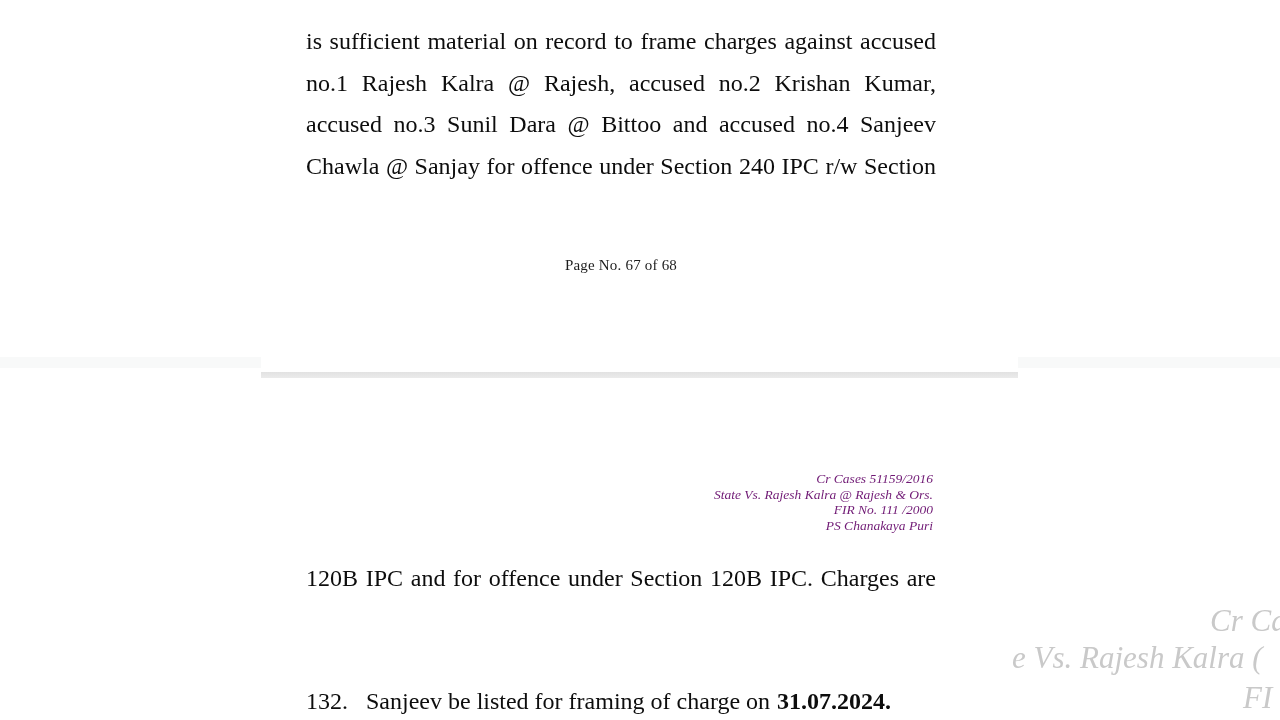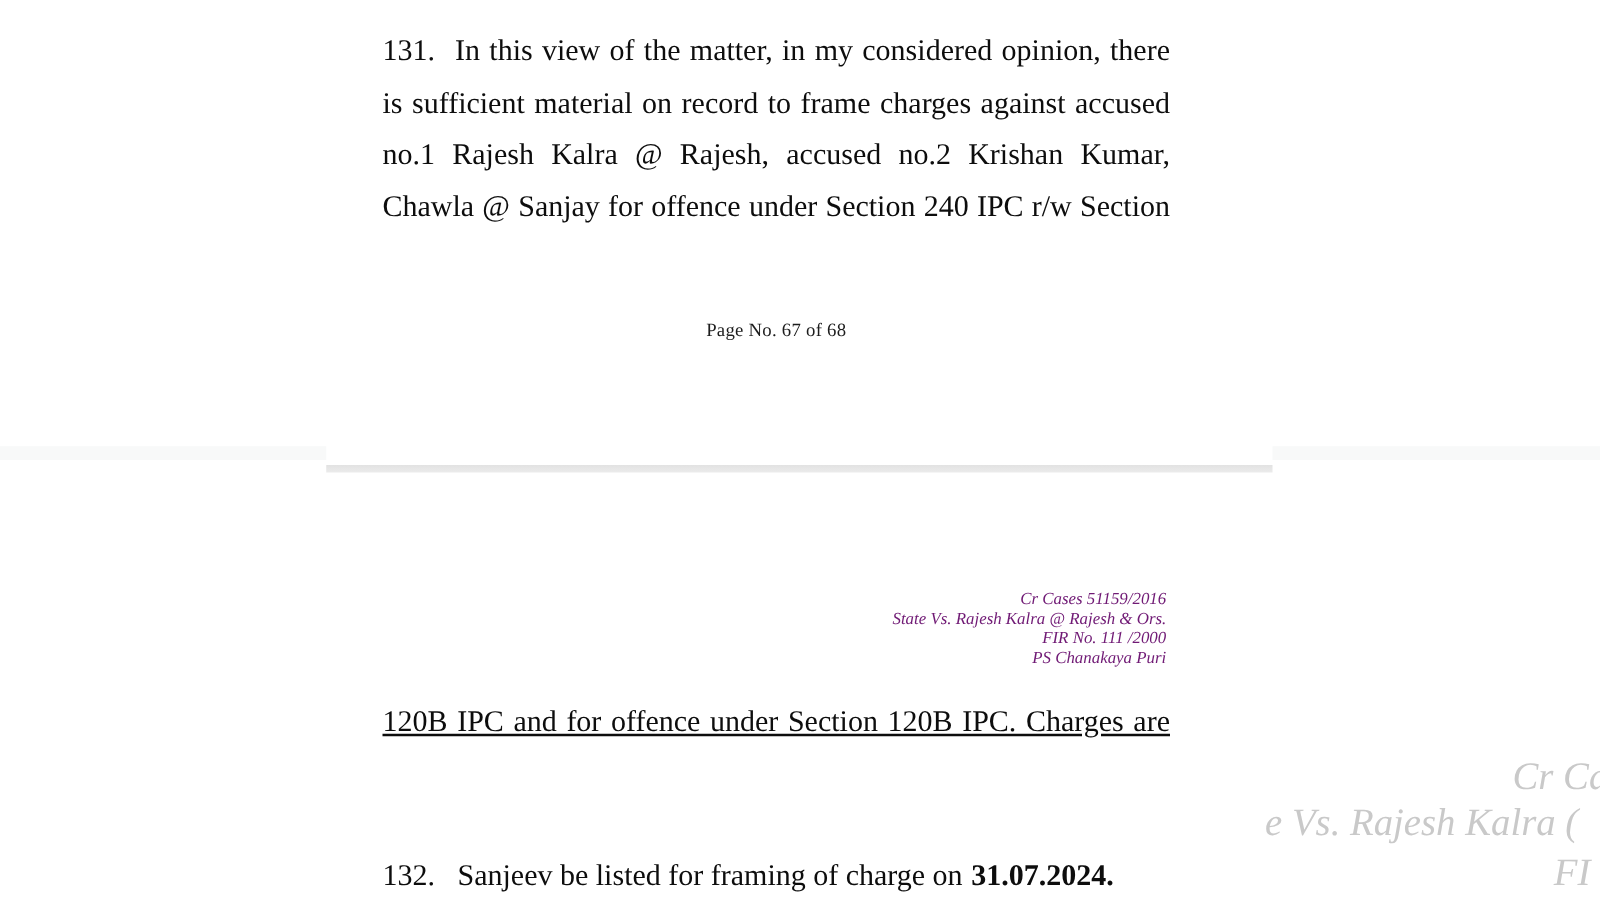--- a/index.html
+++ b/index.html
@@ -24,45 +24,43 @@
   .page-edge-bar{
     position:absolute;left:261px;top:372px;width:757px;height:5.5px;
     background:linear-gradient(180deg,#e2e2e2,#ebebeb);
   }
   
   .case-header{
     position:absolute;right:347px;top:471px;text-align:right;
     font-style:italic;font-size:13.5px;line-height:15.7px;color:#701a75;
     white-space:nowrap;
   }
-  .para68{top:557px;line-height:42px;text-decoration:underline;}
+  .para68{top:557px;line-height:42px;}
   .para132{top:680px;line-height:42px;}
   .pnum132{margin-right:18px;text-align:center;}
   .bold-date{font-weight:bold;margin-left:7px;}
   
   .wm{
     position:absolute;font-style:italic;font-size:31px;color:#c9c9c9;
     white-space:nowrap;line-height:36px;
   }
   .wm1{left:1210px;top:603px;}
   .wm2{left:1012px;top:640px;}
   .wm3{left:1243px;top:680px;}
 </style>
 </head>
 <body>
 
 <div class="canvas">
 
   <div>
     <div class="para para67">
-      <div class="jline">
-        <span class="pnum">131.</span><span>In this view of the matter, in my considered opinion, there</span>
-      </div>
       <div class="jline">is sufficient material on record to frame charges against accused</div>
       <div class="jline">no.1 Rajesh Kalra @ Rajesh, accused no.2 Krishan Kumar,</div>
+      <div class="jline">accused no.3 Sunil Dara @ Bittoo and accused no.4 Sanjeev</div>
       <div class="jline">Chawla @ Sanjay for offence under Section 240 IPC r/w Section</div>
     </div>
 
     <div class="footer67">Page No. 67 of 68</div>
   </div>
 
   <div class="gap-strip left"></div>
   <div class="gap-strip right"></div>
   <div class="page-edge-bar"></div>
 

